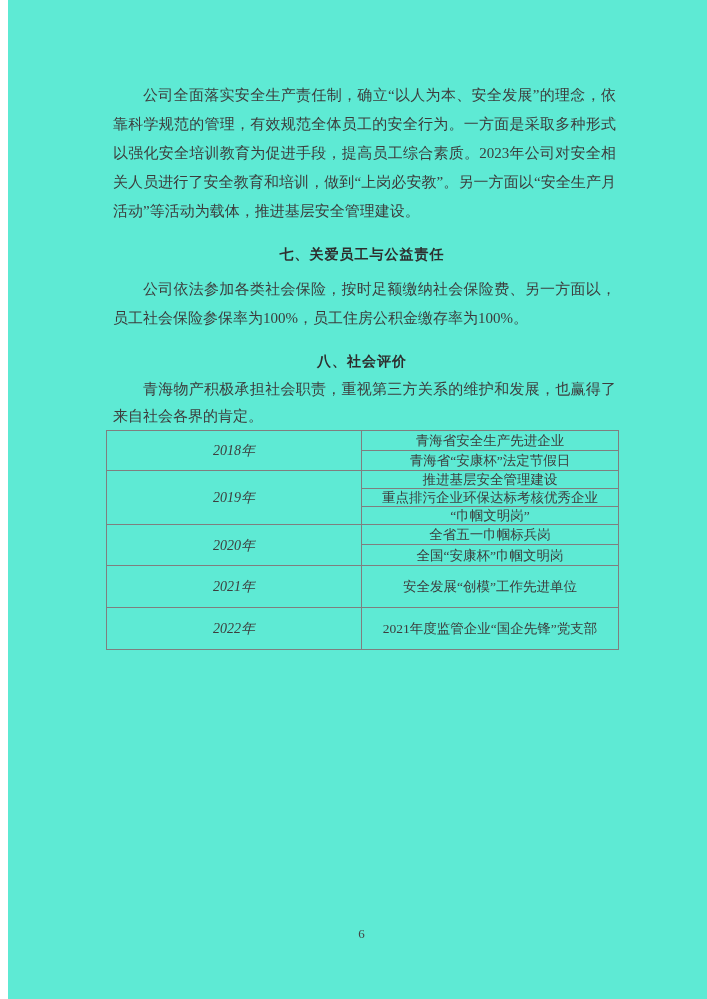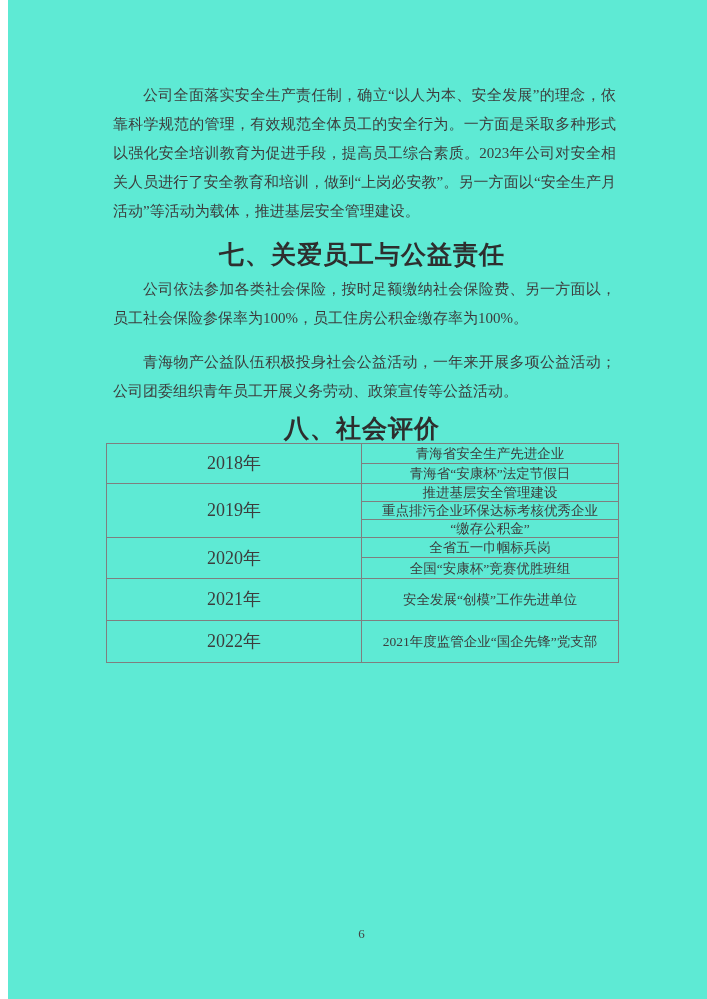--- a/index.html
+++ b/index.html
@@ -26,21 +26,21 @@
     text-indent: 2em;
     margin: 0 0 15px 0;
     padding: 0 2px 0 7px;
     color: #3d3d3d;
   }
   p.body.no-gap { margin-bottom: 0; }
   p.body.pre-table { line-height: 27px; margin-bottom: 0; }
   h2.sec-head {
     font-family: "Liberation Sans", "DejaVu Sans", sans-serif;
     font-weight: bold;
-    font-size: 25px;
+    font-size: 14px;
     line-height: 26px;
     text-align: center;
     letter-spacing: 1px;
     color: #2e2e2e;
     margin: 14px 0 8px 0;
   }
   h2.sec-head.tight { margin: 9px 0 2px 0; }
   table.awards {
     border-collapse: collapse;
     table-layout: fixed;
@@ -51,21 +51,21 @@
     color: #3d3d3d;
   }
   table.awards td {
     border: 1px solid #7f7f7f;
     text-align: center;
     vertical-align: middle;
     padding: 0 2px;
     overflow: hidden;
     white-space: nowrap;
   }
-  table.awards td.year { font-size: 18px; }
+  table.awards td.year { font-size: 14px; font-style: italic; }
   tr.r20 { height: 20px; }
   tr.r21 { height: 21px; }
   tr.r17 { height: 17px; }
   tr.r42 { height: 42px; }
   .pagenum {
     position: absolute;
     top: 926px;
     left: 0;
     width: 707px;
     text-align: center;
@@ -80,24 +80,24 @@
   <div class="content">
 
     <p class="body">公司全面落实安全生产责任制，确立“以人为本、安全发展”的理念，依靠科学规范的管理，有效规范全体员工的安全行为。一方面是采取多种形式以强化安全培训教育为促进手段，提高员工综合素质。2023年公司对安全相关人员进行了安全教育和培训，做到“上岗必安教”。另一方面以“安全生产月活动”等活动为载体，推进基层安全管理建设。</p>
 
     <h2 class="sec-head">七、关爱员工与公益责任</h2>
 
 
 
     <p class="body">公司依法参加各类社会保险，按时足额缴纳社会保险费、另一方面以，员工社会保险参保率为100%，员工住房公积金缴存率为100%。</p>
 
-    <p class="body no-gap">青海物产公益队伍积极投身社会公益活动，一年来开展多项公益活动；公司团委组织青年员工开展义务劳动、政策宣传等公益活动。</p>
 
     <h2 class="sec-head tight">八、社会评价</h2>
 
+    <p class="body pre-table">青海物产积极承担社会职责，重视第三方关系的维护和发展，也赢得了来自社会各界的肯定。</p>
 
     <table class="awards">
       <colgroup>
         <col style="width:255px">
         <col style="width:257px">
       </colgroup>
       <tbody>
         <tr class="r20">
           <td class="year" rowspan="2">2018年</td>
           <td class="award">青海省安全生产先进企业</td>
@@ -107,29 +107,29 @@
         </tr>
 
         <tr class="r17">
           <td class="year" rowspan="3">2019年</td>
           <td class="award">推进基层安全管理建设</td>
         </tr>
         <tr class="r17">
           <td class="award">重点排污企业环保达标考核优秀企业</td>
         </tr>
         <tr class="r17">
-          <td class="award">“缴存公积金”</td>
+          <td class="award">“巾帼文明岗”</td>
         </tr>
 
         <tr class="r20">
           <td class="year" rowspan="2">2020年</td>
           <td class="award">全省五一巾帼标兵岗</td>
         </tr>
         <tr class="r21">
-          <td class="award">全国“安康杯”竞赛优胜班组</td>
+          <td class="award">全国“安康杯”巾帼文明岗</td>
         </tr>
 
         <tr class="r42">
           <td class="year">2021年</td>
           <td class="award">安全发展“创模”工作先进单位</td>
         </tr>
 
         <tr class="r42">
           <td class="year">2022年</td>
           <td class="award">2021年度监管企业“国企先锋”党支部</td>

